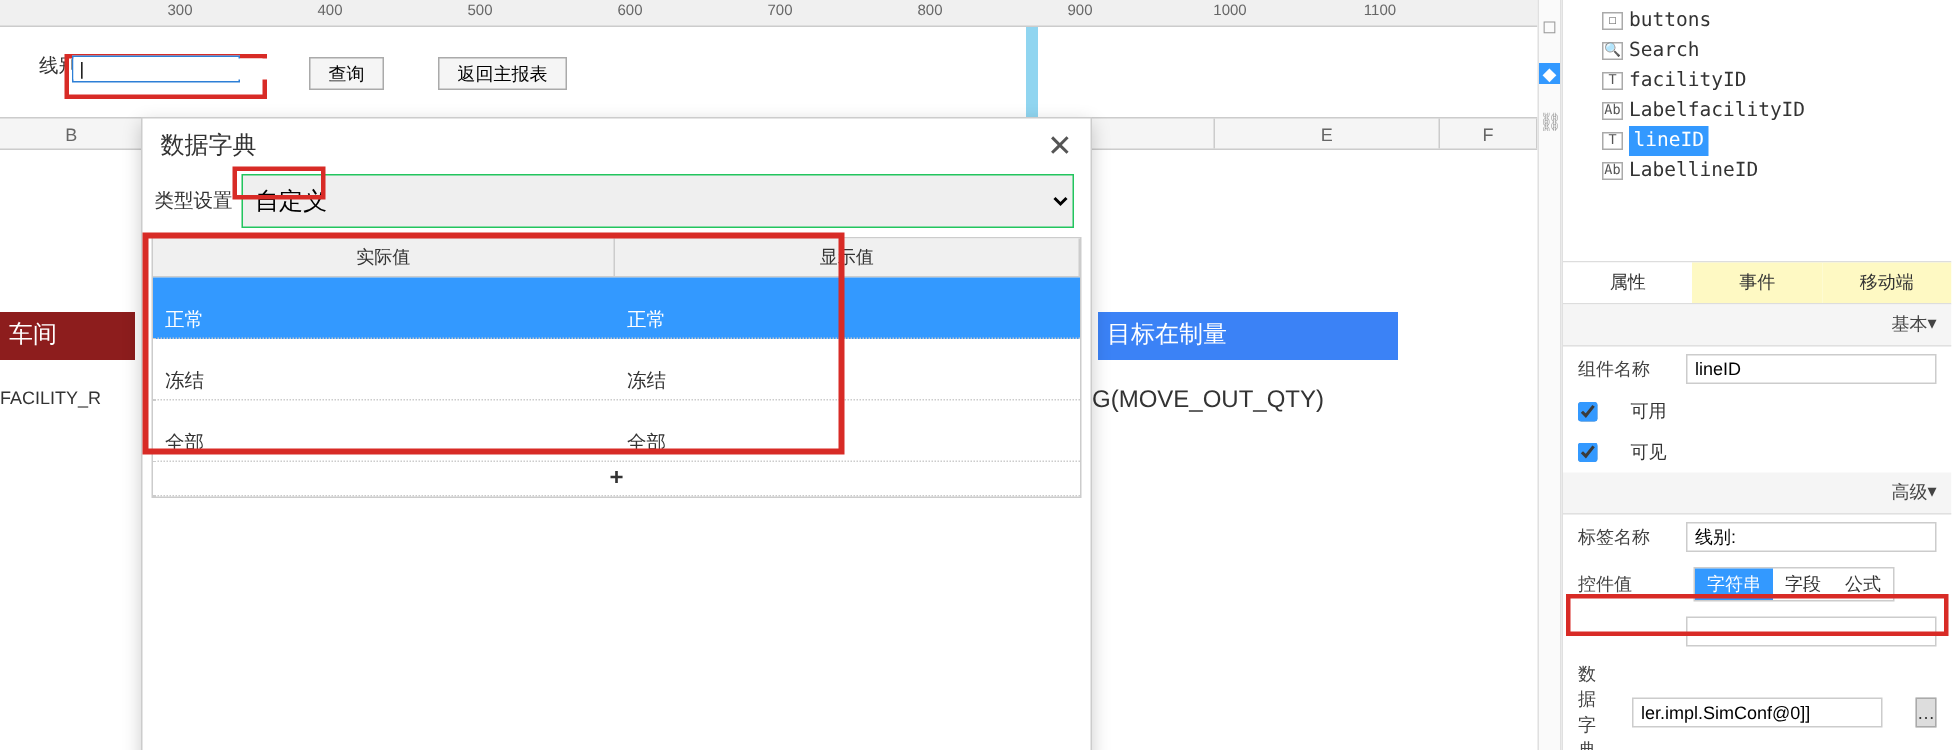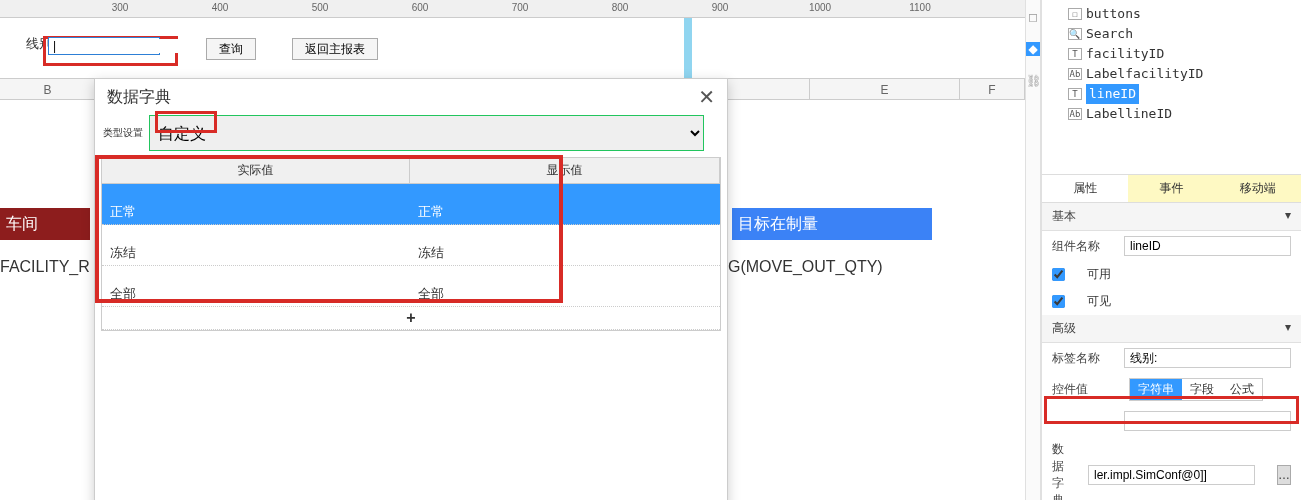--- a/index.html
+++ b/index.html
@@ -17,32 +17,32 @@
   .combo input { flex: 1; border: none; padding: 0 4px; font-size: 12px; outline: none; }
   .combo .btn { width: 18px; height: 16px; background: #e6e6e6; border: 1px solid #999; font-size: 8px; text-align: center; }
   .btn-query, .btn-back { position: absolute; top: 20px; height: 22px; background: #f5f5f5; border: 1px solid #aaa; padding: 0 12px; font-size: 12px; cursor: pointer; }
   .btn-query { left: 206px; }
   .btn-back { left: 292px; }
 
   .grid-cols { position: absolute; top: 60px; left: 0; right: 0; display: flex; background: #f5f5f5; border-top: 1px solid #ccc; border-bottom: 1px solid #ccc; height: 22px; }
   .grid-cols div { flex: 1; text-align: center; border-right: 1px solid #ccc; line-height: 22px; color: #666; }
   .dark-band { position: absolute; top: 190px; left: 0; width: 90px; height: 32px; background: #8d1d1d; color: #fff; font-size: 16px; line-height: 32px; padding-left: 6px; font-weight: 500; }
   .dark-band2 { position: absolute; top: 190px; left: 732px; width: 200px; height: 32px; background: #3b82f6; color: #fff; font-size: 16px; line-height: 32px; padding-left: 6px; font-weight: 500; }
-  .cell-under { position: absolute; top: 240px; left: 0; width: 90px; font-size: 16px; }
+  .cell-under { position: absolute; top: 240px; left: 0; width: 90px; font-size: 12px; }
   .cell-under2 { position: absolute; top: 240px; left: 728px; font-size: 16px; }
 
   .vline { position: absolute; top: 0; bottom: 0; width: 8px; background: #90d5f0; left: 684px; }
 
   
   .modal { position: absolute; top: 60px; left: 94px; width: 634px; height: 430px; background: #fff; border: 1px solid #ccc; box-shadow: 0 4px 12px rgba(0,0,0,.2); }
   .modal-title { display: flex; justify-content: space-between; align-items: center; padding: 6px 12px; }
   .modal-title h3 { font-size: 16px; font-weight: 400; }
   .close-x { font-size: 20px; cursor: pointer; color: #555; }
   .type-row { display: flex; align-items: center; padding: 0 8px 6px; }
-  .type-row label { font-size: 10px; margin-right: 6px; }
+  .type-row label { font-size: 13px; margin-right: 6px; }
   .type-row select { width: 555px; height: 36px; border: 1px solid #22c55e; font-size: 16px; padding-left: 4px; }
   .type-highlight { position: absolute; top: 32px; left: 60px; width: 62px; height: 22px; border: 3px solid #d82b26; pointer-events: none; }
 
   .dict-table { border: 1px solid #ccc; margin: 0 6px; border-radius: 0; }
   .dict-head { display: flex; background: #f0f0f0; border-bottom: 1px solid #ccc; }
   .dict-head div { flex: 1; text-align: center; padding: 4px 0; font-size: 12px; border-right: 1px solid #ccc; }
   .dict-body { }
   .dict-row { display: flex; border-bottom: 1px dotted #ccc; }
   .dict-row div { flex: 1; padding: 3px 8px; font-size: 13px; margin-top: 16px; }
   .dict-row.sel { background: #3399ff; color: #fff; }
@@ -59,21 +59,21 @@
   .tree { padding: 4px 0 4px 12px; font-family: "SimSun", monospace; font-size: 13px; line-height: 20px; }
   .tree .node { display: flex; align-items: center; gap: 4px; }
   .tree .ticon { width: 14px; height: 12px; display: inline-flex; align-items: center; justify-content: center; font-size: 9px; color: #555; border: 1px solid #aaa; }
   .tree .sel { background: #3399ff; color: #fff; padding: 0 3px; }
 
   .tabs { display: flex; border-top: 1px solid #ddd; border-bottom: 1px solid #ddd; margin-top: 46px; }
   .tabs div { flex: 1; text-align: center; padding: 5px 0; font-size: 12px; cursor: pointer; }
   .tabs .act { background: #fff; }
   .tabs div:not(.act) { background: #fef9c3; }
 
-  .sect { padding: 5px 10px; background: #f5f5f5; border-bottom: 1px solid #e0e0e0; display: flex; justify-content: space-between; font-size: 12px; color: #444; }
+  .sect { padding: 5px 10px; background: #f5f5f5; border-bottom: 1px solid #e0e0e0; display: flex; justify-content: flex-end; font-size: 12px; color: #444; }
   .prow { display: flex; align-items: center; padding: 5px 10px; gap: 22px; font-size: 12px; }
   .prow label { width: 55px; color: #444; }
   .prow input[type=text] { flex: 1; border: 1px solid #ccc; height: 20px; padding: 0 5px; font-size: 12px; }
   .prow input[type=checkbox] { accent-color: #3399ff; }
   .toggle-group { display: flex; border: 1px solid #ccc; }
   .toggle-group span { padding: 2px 8px; font-size: 12px; cursor: pointer; }
   .toggle-group .on { background: #3399ff; color: #fff; }
   .dots-btn { width: 22px; height: 20px; background: #ddd; border: 1px solid #aaa; text-align: center; cursor: pointer; font-size: 12px; line-height: 18px; }
   .dd-outline { position: absolute; top: 396px; left: 2px; right: 2px; height: 28px; border: 3px solid #d82b26; pointer-events: none; }
 </style>

